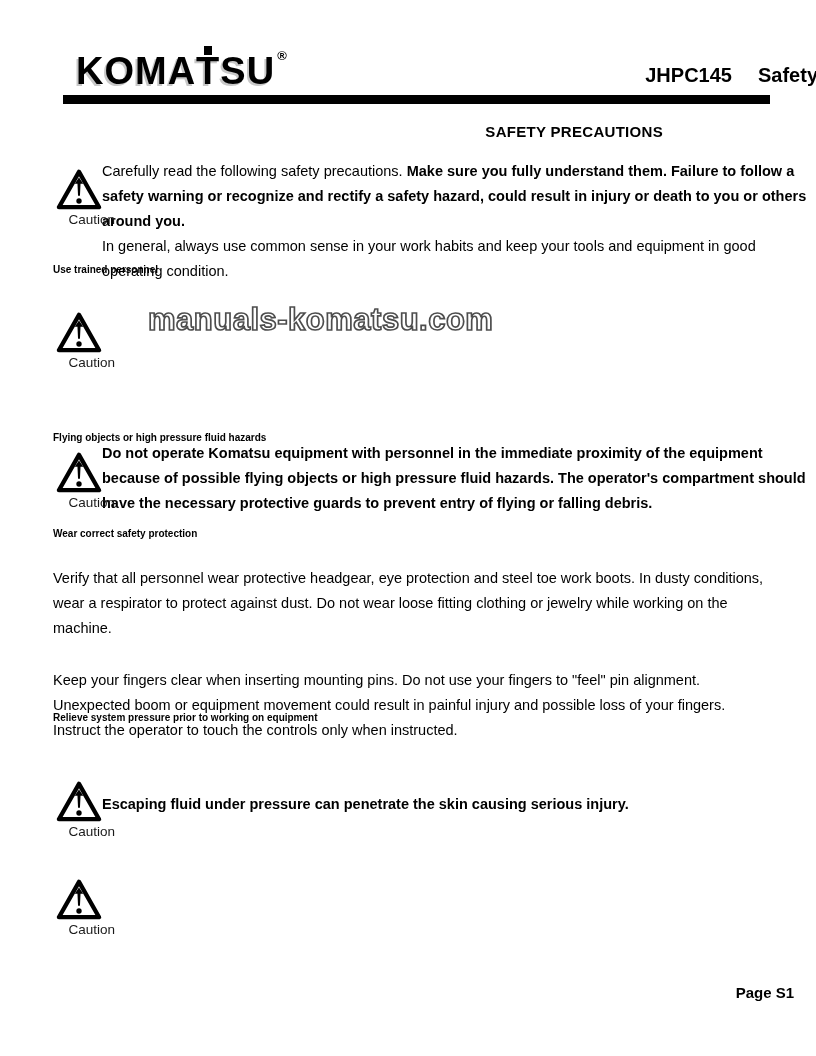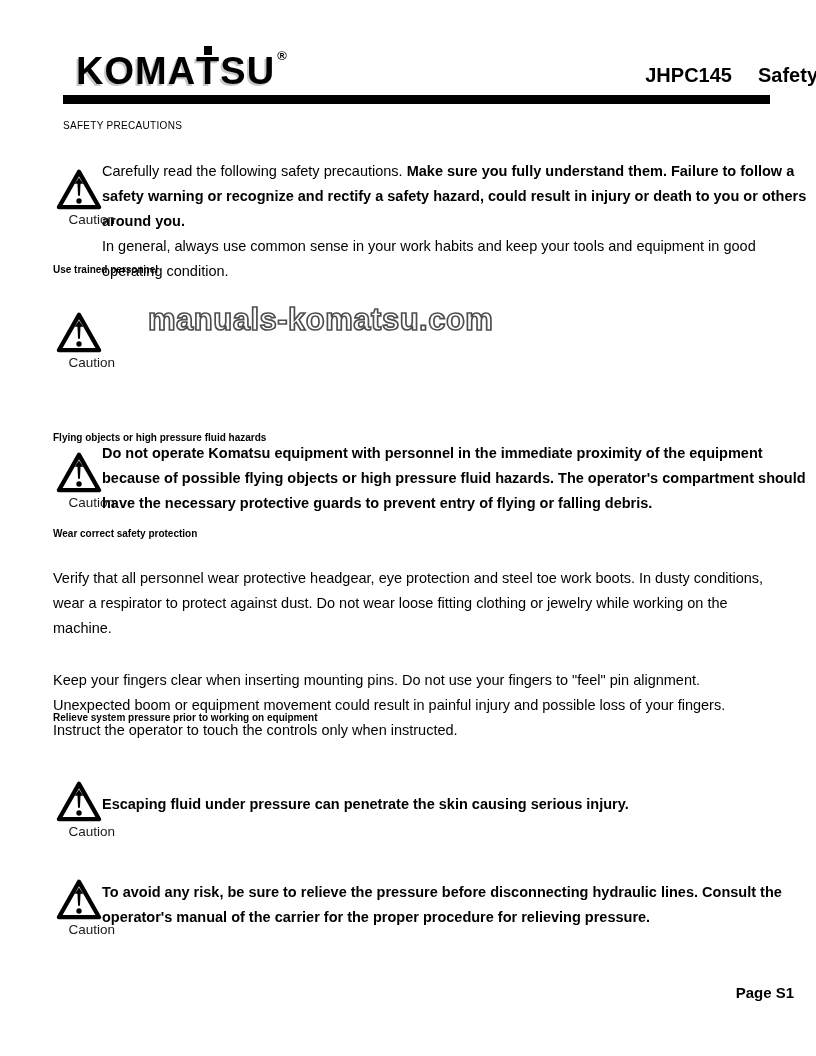--- a/index.html
+++ b/index.html
@@ -18,22 +18,22 @@
     content:""; position:absolute; left:50%; margin-left:-4px; top:-6px;
     width:8px; height:9px; background:#000;
   }
   .reg-mark { font-size:13px; font-weight:bold; vertical-align:top; position:relative; top:-3px; margin-left:2px; text-shadow:none; }
   .doc-ref {
     position:absolute; right:46px; top:64px; font-size:20px; font-weight:bold; white-space:nowrap;
   }
   .doc-ref .doc-title { margin-left:26px; }
   .header-rule { position:absolute; left:63px; top:95px; width:707px; height:9px; background:#000; }
   .page-title {
-    position:absolute; left:63px; top:113px; width:600px; text-align:left;
-    font-size:10px; font-weight:normal; letter-spacing:0.3px;
+    position:absolute; left:63px; top:113px; width:600px; text-align:right;
+    font-size:15px; font-weight:bold; letter-spacing:0.3px;
   }
   
   .caution-block { position:absolute; left:0; right:0; }
   .caution-badge { position:absolute; left:43px; width:72px; text-align:right; line-height:1; }
   .caution-badge .tri-icon { display:block; margin:0 auto 1px auto; }
   .caution-badge .caution-word { font-size:13.5px; color:#1a1a1a; }
   .caution-text { margin-left:102px; margin-right:51px; font-size:14.5px; line-height:25px; }
   .caution-text p { margin:0; }
   .caution-text .b { font-weight:bold; }
   
@@ -145,20 +145,17 @@
 
   <div class="caution-block" style="top:880px;">
     <div class="caution-badge badge-b6b">
       <svg class="tri-icon" width="50" height="44" viewBox="0 0 50 46">
         <path d="M25 4 L46 41 L4 41 Z" fill="none" stroke="#000" stroke-width="4.5" stroke-linejoin="round"></path>
         <path d="M25 10 L29.5 16.5 L26.6 16.5 L26 29 L24 29 L23.4 16.5 L20.5 16.5 Z" fill="#000"></path>
         <circle cx="25" cy="34.5" r="2.8" fill="#000"></circle>
       </svg>
       <div class="caution-word">Caution</div>
     </div>
-    <div class="caution-text w-b6b">
-      <p class="b">To avoid any risk, be sure to relieve the pressure before disconnecting hydraulic lines. Consult the operator's manual of the carrier for the proper procedure for relieving pressure.</p>
-    </div>
   </div>
 
   <div class="page-number">Page S1</div>
 
 </div>
 
 </body></html>

